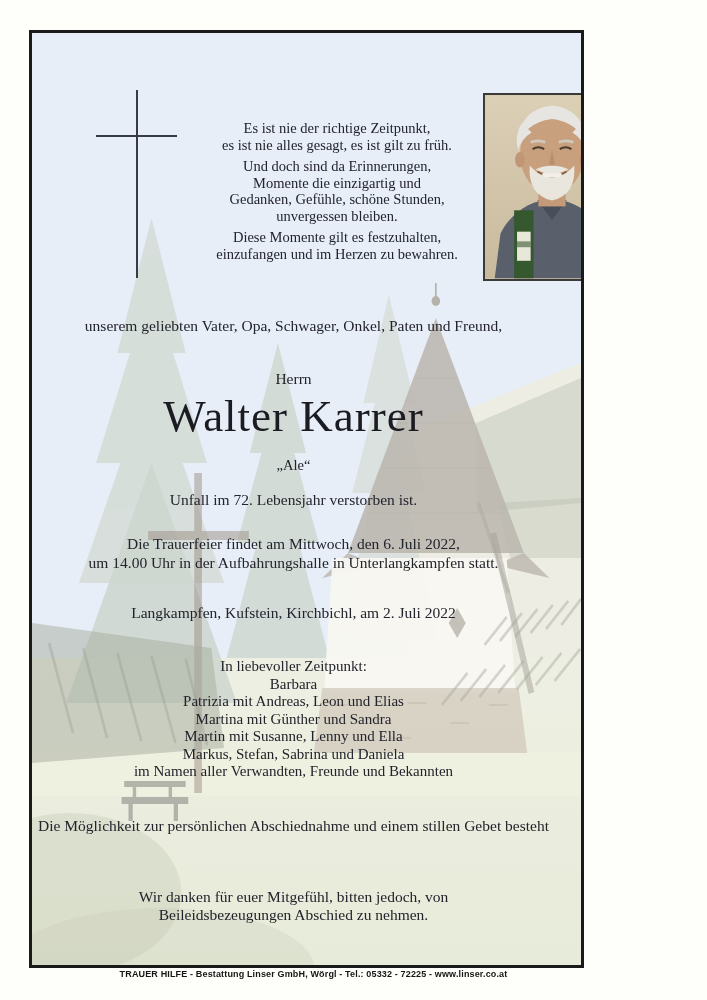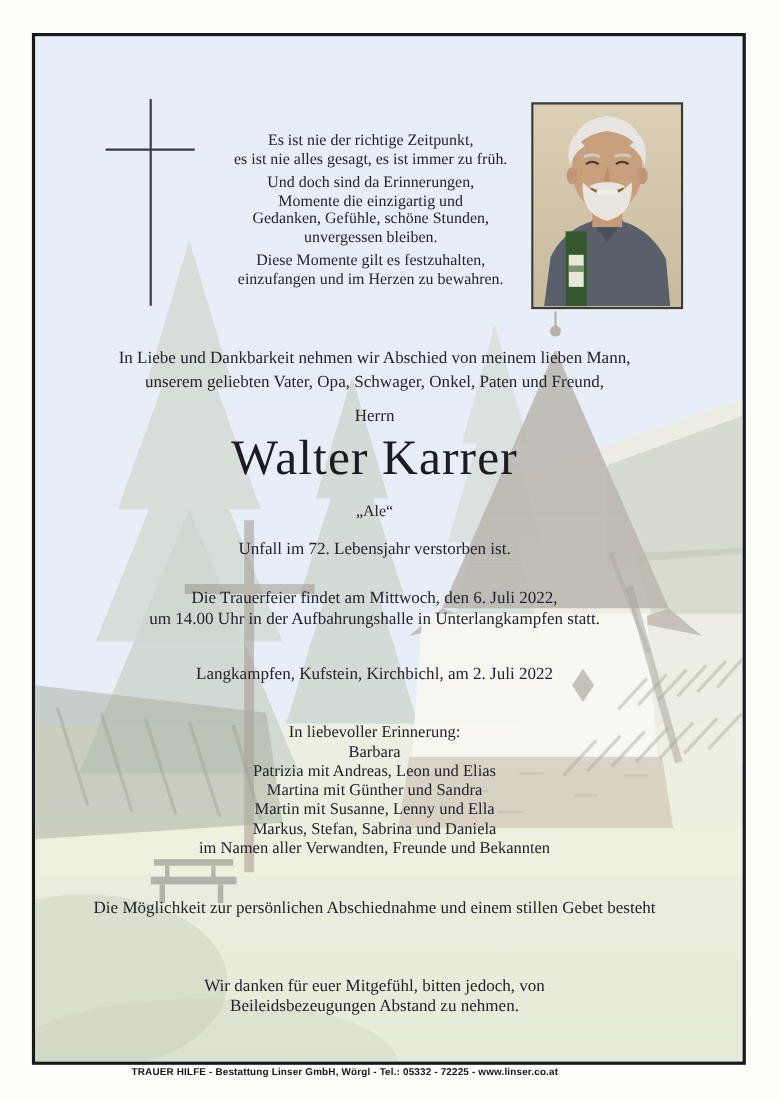--- a/index.html
+++ b/index.html
@@ -3,21 +3,21 @@
 <meta charset="utf-8">
 <style>
   html,body { margin:0; padding:0; }
   body {
     width:707px; height:1000px; position:relative;
     background:#fefefb;
     font-family:"Liberation Serif", serif;
     overflow:hidden;
   }
   .card {
-    position:absolute; left:29px; top:30px; width:649px; height:938px;
+    position:absolute; left:29px; top:30px; width:555px; height:938px;
     border:3px solid #1a1a1a; box-sizing:border-box; overflow:hidden;
     background:#d9e4f2;
   }
   .bg { position:absolute; left:0; top:0; width:100%; height:100%; display:block; }
   .cross-svg { position:absolute; left:60px; top:50px; }
   .photo {
     position:absolute; left:451px; top:60px; width:138px; height:188px;
     border:2px solid #3a3a3a; box-sizing:border-box; background:#d6c9ae;
   }
   .photo svg { display:block; width:100%; height:100%; }
@@ -208,36 +208,35 @@
 
         <rect x="30" y="118" width="20" height="70" fill="#35582f"></rect>
         <rect x="33" y="140" width="14" height="30" fill="#e9e7da"></rect>
         <rect x="33" y="150" width="14" height="6" fill="#35582f" opacity="0.6"></rect>
       </svg>
     </div>
 
     <div class="poem">
       <div class="stanza">
         <div>Es ist nie der richtige Zeitpunkt,</div>
-        <div>es ist nie alles gesagt, es ist immer zu früh.</div>
+        <div>es ist nie alles gesagt, es ist gilt zu früh.</div>
       </div>
       <div class="stanza">
         <div>Und doch sind da Erinnerungen,</div>
         <div>Momente die einzigartig und</div>
         <div>Gedanken, Gefühle, schöne Stunden,</div>
         <div>unvergessen bleiben.</div>
       </div>
       <div class="stanza">
         <div>Diese Momente gilt es festzuhalten,</div>
         <div>einzufangen und im Herzen zu bewahren.</div>
       </div>
     </div>
 
     <div class="blk intro">
-      <div>In Liebe und Dankbarkeit nehmen wir Abschied von meinem lieben Mann,</div>
       <div>unserem geliebten Vater, Opa, Schwager, Onkel, Paten und Freund,</div>
     </div>
 
     <div class="blk salutation">Herrn</div>
 
     <div class="blk name">Walter Karrer</div>
 
     <div class="blk nickname">„Ale“</div>
 
     <div class="blk death">
@@ -245,35 +244,35 @@
     </div>
 
     <div class="blk funeral">
       <div>Die Trauerfeier findet am Mittwoch, den 6. Juli 2022,</div>
       <div>um 14.00 Uhr in der Aufbahrungshalle in Unterlangkampfen statt.</div>
     </div>
 
     <div class="blk place-date">Langkampfen, Kufstein, Kirchbichl, am 2. Juli 2022</div>
 
     <div class="blk remembrance">
-      <div>In liebevoller Erinnerung:</div>
+      <div>In liebevoller Zeitpunkt:</div>
       <div>Barbara</div>
       <div>Patrizia mit Andreas, Leon und Elias</div>
       <div>Martina mit Günther und Sandra</div>
       <div>Martin mit Susanne, Lenny und Ella</div>
       <div>Markus, Stefan, Sabrina und Daniela</div>
       <div>im Namen aller Verwandten, Freunde und Bekannten</div>
     </div>
 
     <div class="blk viewing">
       <div>Die Möglichkeit zur persönlichen Abschiednahme und einem stillen Gebet besteht</div>
     </div>
 
     <div class="blk condolence">
       <div>Wir danken für euer Mitgefühl, bitten jedoch, von</div>
-      <div>Beileidsbezeugungen Abstand zu nehmen.</div>
+      <div>Beileidsbezeugungen Abschied zu nehmen.</div>
     </div>
 
   </div>
 
   <div class="footer">TRAUER HILFE - Bestattung Linser GmbH, Wörgl - Tel.: 05332 - 72225 - www.linser.co.at</div>
 
 </div>
 
 </body></html>

